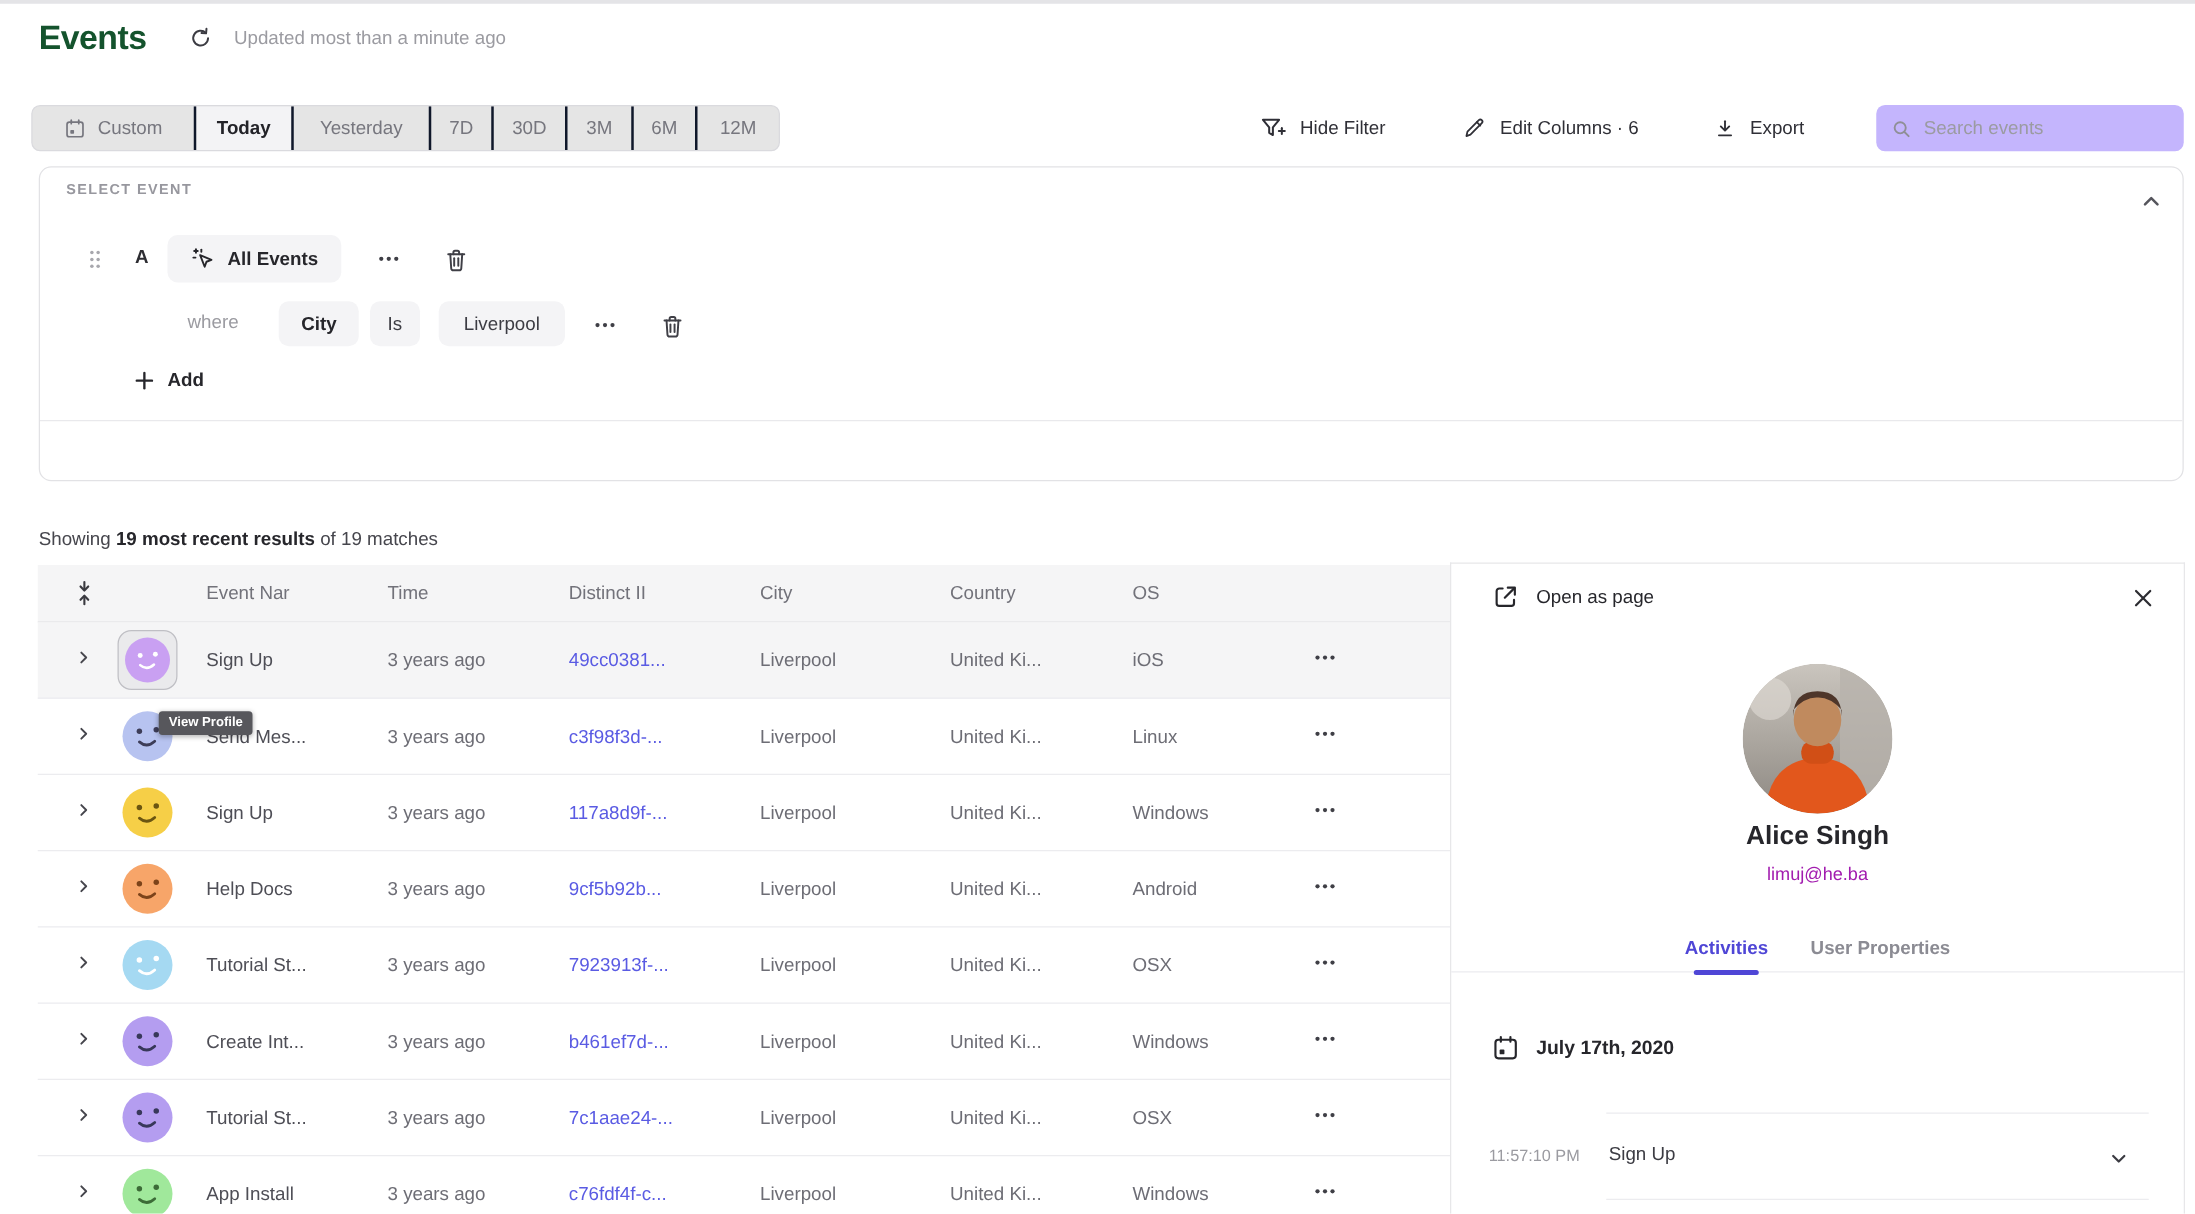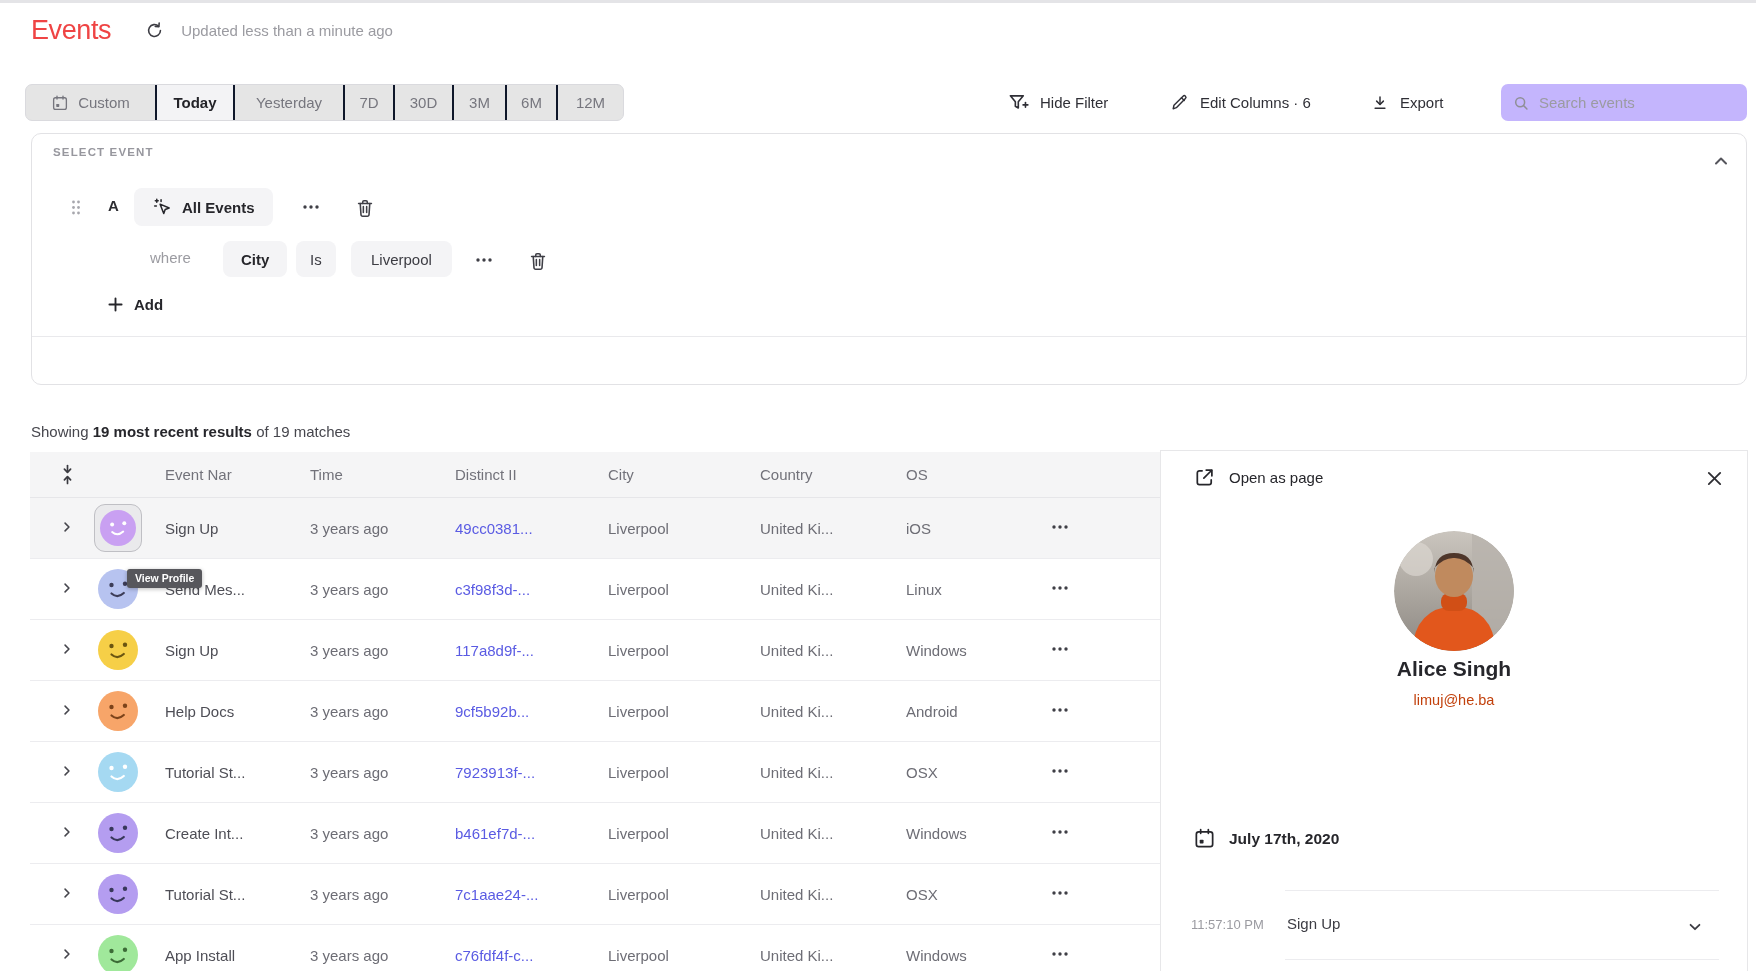--- a/index.html
+++ b/index.html
@@ -6,21 +6,21 @@
   html,body { width:1756px; height:971px; overflow:hidden; background:#fff;
     font-family:"Liberation Sans","DejaVu Sans",sans-serif; color:#2d2d32; }
   body { position:relative; }
   svg { display:block; }
   button { background:none; border:none; font:inherit; color:inherit; cursor:pointer; padding:0; }
 
   .top-line { position:absolute; top:0; left:0; right:0; height:3px; background:#e4e4e7; }
 
   
   .titlebar { position:absolute; top:15px; left:31px; display:flex; align-items:center; }
-  .page-title { font-size:27px; font-weight:400; letter-spacing:-0.4px; color:#ef4444; }
+  .page-title { font-size:27px; font-weight:700; letter-spacing:-0.4px; color:#14532d; }
   .refresh-btn { margin-left:34px; color:#3c3c43; }
   .updated { margin-left:17px; font-size:15px; color:#9b9ba1; }
 
   
   .controls { position:absolute; top:84px; left:0; right:0; height:37px; }
   .daterange { position:absolute; left:25px; top:0; height:37px; display:flex;
     border:1px solid #dadade; border-radius:7px; overflow:hidden; background:#e5e5e5; }
   .seg { display:flex; align-items:center; justify-content:center; gap:9px;
     font-size:15px; color:#76767e; border-left:2px solid #0f172a; height:100%; }
   .seg:first-child { border-left:none; }
@@ -99,21 +99,21 @@
   .panel { position:absolute; left:1160px; top:450px; width:588px; height:521px;
     background:#fff; border:1px solid #e7e7e9; border-bottom:none; z-index:4; }
   .open-page { position:absolute; left:32px; top:15px; display:flex; align-items:center;
     gap:13px; font-size:15px; font-weight:400; color:#26262b; }
   .close-btn { position:absolute; right:24px; top:19px; color:#2d2d32; }
   .photo { position:absolute; left:50%; top:80px; transform:translateX(-50%);
     width:120px; height:120px; border-radius:50%; overflow:hidden; }
   .pname { position:absolute; top:206px; width:100%; text-align:center; font-size:21px;
     font-weight:700; color:#26262b; }
   .pemail { position:absolute; top:241px; width:100%; text-align:center; font-size:14.5px;
-    color:#c2410c; }
+    color:#a21caf; }
   .ptabs { position:absolute; top:288px; left:0; right:0; height:39px;
     display:flex; justify-content:center; gap:34px; border-bottom:1px solid #ececef; }
   .tab { position:relative; display:flex; align-items:center; font-size:15px;
     font-weight:700; color:#8b8b93; }
   .tab.active { color:var(--accent,#4f46d6); }
   .tab.active::after { content:""; position:absolute; left:50%; transform:translateX(-50%);
     bottom:-2.5px; width:52px; height:4px; border-radius:2px; background:var(--accent,#4f46d6); }
   .date-row { position:absolute; left:32px; top:376px; display:flex; align-items:center;
     gap:13px; font-size:15.5px; font-weight:700; color:#26262b; }
   .hline1 { position:absolute; left:124px; right:28px; top:439px; border-top:1px solid #ececef; }
@@ -128,21 +128,21 @@
 <div class="top-line"></div>
 
 <header class="titlebar">
   <h1 class="page-title">Events</h1>
   <button class="refresh-btn">
     <svg width="19" height="19" viewBox="0 0 24 24" fill="none" stroke="currentColor" stroke-width="2" stroke-linecap="round" stroke-linejoin="round">
       <path d="M19.5 12a7.5 7.5 0 1 1-2.2-5.3"></path>
         <polyline points="17.9 2.6 17.5 7.2 12.9 6.8"></polyline>
     </svg>
   </button>
-  <span class="updated">Updated less than a minute ago</span>
+  <span class="updated">Updated most than a minute ago</span>
 </header>
 
 <div class="controls">
   <div class="daterange">
     <button class="seg">
       <svg width="18" height="18" viewBox="0 0 24 24" fill="none" stroke="currentColor" stroke-width="1.8" stroke-linecap="round">
         <rect x="3.5" y="5" width="17" height="15.5" rx="2.5"></rect>
         <line x1="8" y1="2.8" x2="8" y2="6.6"></line>
           <line x1="16" y1="2.8" x2="16" y2="6.6"></line>
         <rect x="7" y="13.2" width="4" height="4" rx="0.8" fill="currentColor" stroke="none"></rect>
@@ -621,20 +621,24 @@
         <rect x="47" y="62" width="26" height="18" rx="8" fill="#d14f16"></rect>
         <ellipse cx="60" cy="45" rx="19" ry="21" fill="#c08a5e"></ellipse>
         <path d="M40.5 42 Q41 22 60 22 Q79 22 79.5 42 L79.5 37 Q70 26.5 60 27 Q50 26.5 40.5 37 Z" fill="#4e362a"></path>
       </g>
     </svg>
   </div>
 
   <div class="pname">Alice Singh</div>
   <div class="pemail">limuj@he.ba</div>
 
+  <div class="ptabs">
+    <div class="tab active">Activities</div>
+    <div class="tab">User Properties</div>
+  </div>
 
   <div class="date-row">
     <svg width="23" height="23" viewBox="0 0 24 24" fill="none" stroke="#26262b" stroke-width="1.8" stroke-linecap="round">
       <rect x="3.5" y="5" width="17" height="15.5" rx="2.5"></rect>
       <line x1="8" y1="2.8" x2="8" y2="6.6"></line>
         <line x1="16" y1="2.8" x2="16" y2="6.6"></line>
       <rect x="7" y="13.2" width="4" height="4" rx="0.8" fill="#26262b" stroke="none"></rect>
     </svg>
     <span>July 17th, 2020</span>
   </div>

